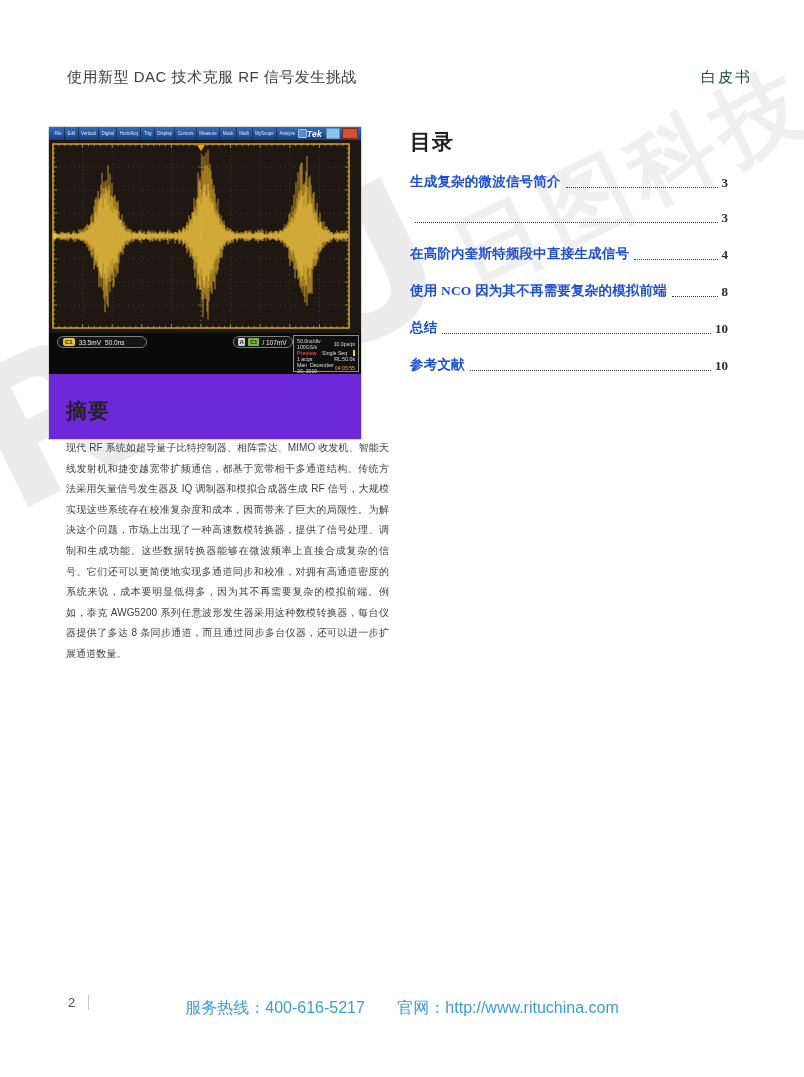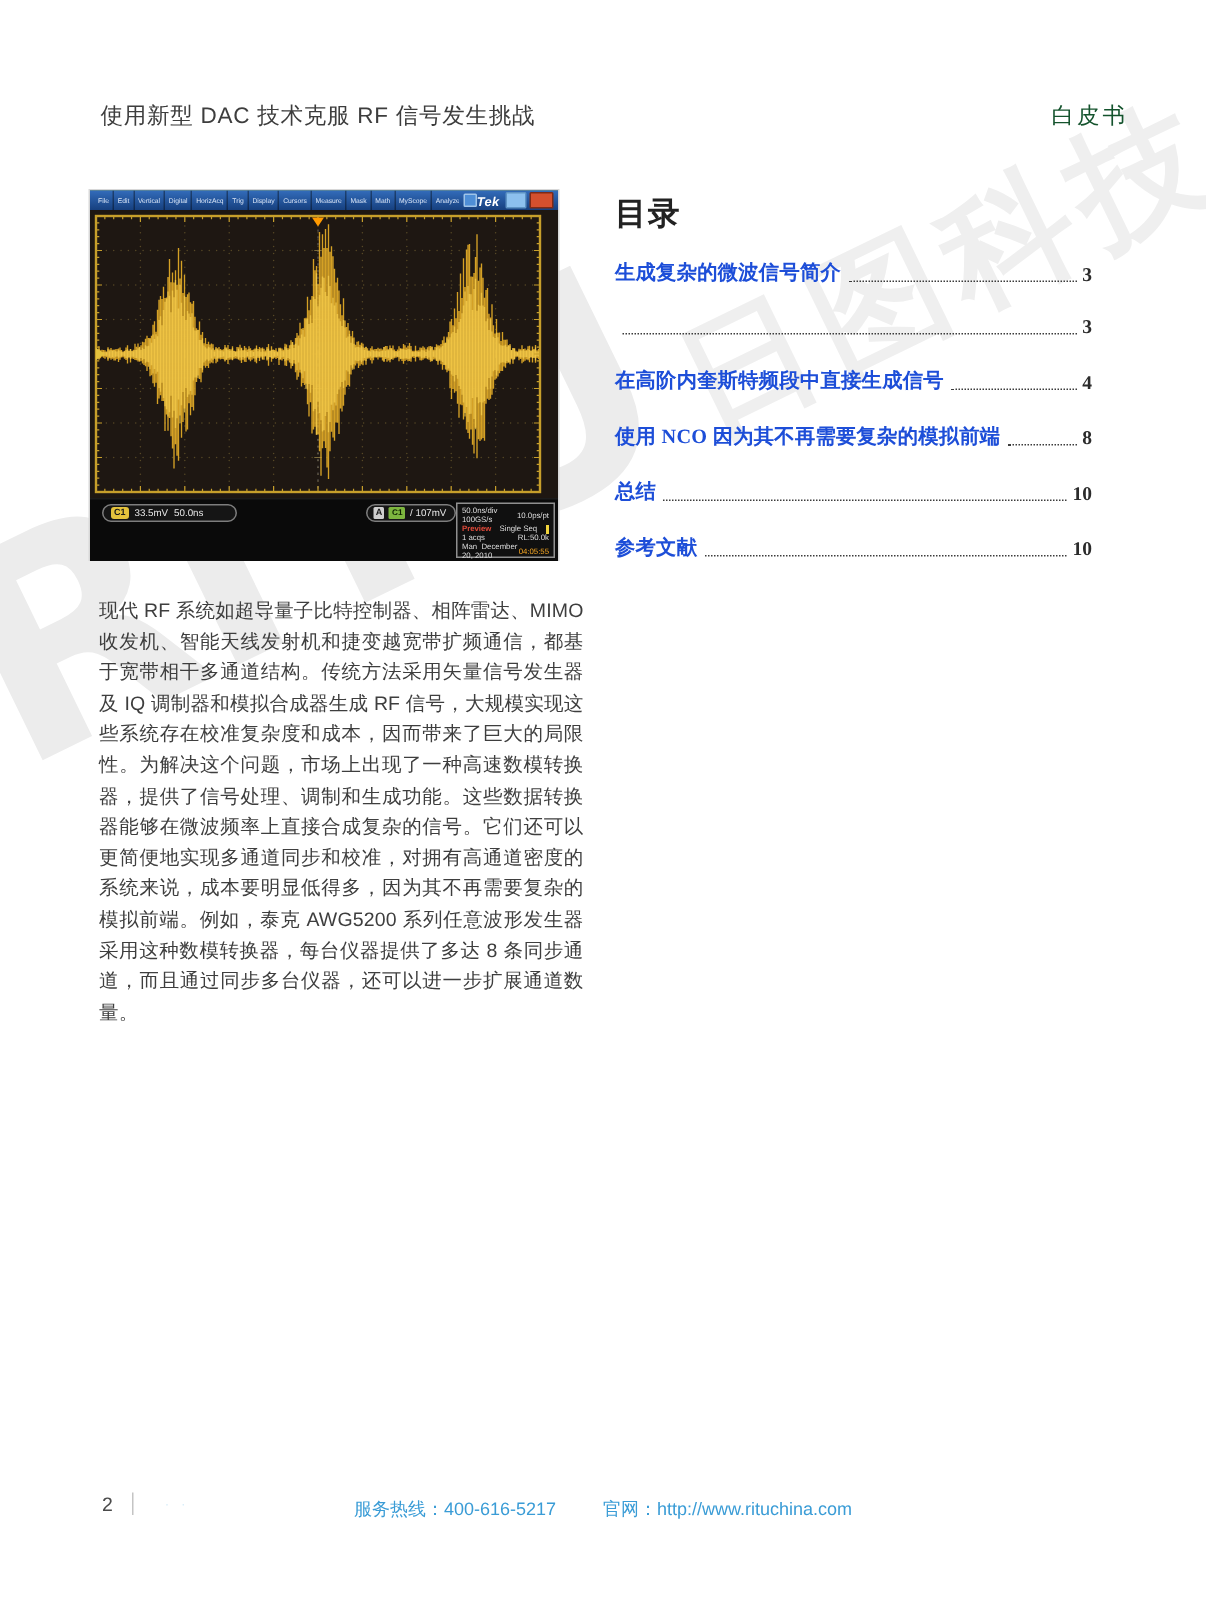--- a/index.html
+++ b/index.html
@@ -15,22 +15,22 @@
            font-family:"DejaVu Sans",sans-serif;}
   .wm-cn{font-size:88px;font-weight:700;color:#efefef;letter-spacing:8px;margin-left:20px;}
 
   
   .header{position:absolute;left:67px;right:52px;top:68px;display:flex;
           justify-content:space-between;align-items:baseline;z-index:2;}
   .doc-title{font-size:15px;font-weight:400;color:#3d3d3d;letter-spacing:.5px;}
   .doc-badge{font-size:15px;color:#14532d;letter-spacing:2px;}
 
   
-  .scope{position:absolute;left:60px;top:127px;width:312px;height:246px;z-index:2;
-         background:#14532d;box-shadow:0 0 0 1px #d8d8d8;}
+  .scope{position:absolute;left:49px;top:127px;width:312px;height:312px;z-index:2;
+         background:#6d28d9;box-shadow:0 0 0 1px #d8d8d8;}
   .scope-menubar{height:13px;background:linear-gradient(#336cba,#16407f);display:flex;
                  align-items:center;padding:0 3px;overflow:hidden;}
   .menu-items{display:flex;align-items:center;overflow:hidden;}
   .menu-item{color:#d9e5f7;font-size:4.5px;line-height:13px;padding:0 2.4px;
              border-right:1px solid rgba(0,0,0,.38);white-space:nowrap;}
   .menu-btn-square{width:7px;height:7px;background:#4e8ed6;border:1px solid #9fc4e8;
                    margin-left:3px;flex:none;border-radius:1px;}
   .scope-brand{margin-left:auto;color:#fff;font-size:8.5px;font-weight:bold;
                font-style:italic;letter-spacing:.3px;padding-right:4px;}
   .win-btn{flex:none;height:9px;border-radius:1px;}
@@ -63,30 +63,30 @@
   .toc{position:absolute;left:410px;top:128px;width:318px;z-index:2;font-family:Liberation Serif, serif;}
   .toc-heading{font-size:21px;font-weight:700;color:#222;margin-bottom:17px;letter-spacing:1px;}
   .toc-row{display:flex;align-items:flex-end;margin-bottom:19px;}
   .toc-label{font-size:13.5px;font-weight:600;color:#1d4ed8;white-space:nowrap;letter-spacing:.2px;}
   .toc-dots{flex:1;margin:0 4px 0 5px;border-bottom:1.7px dotted #3c3c3c;transform:translateY(-3px);}
   .toc-page{font-size:13px;font-weight:600;color:#2b2b2b;}
 
   
   .abstract{position:absolute;left:66px;top:397px;width:323px;z-index:2;}
   .section-heading{font-size:21px;font-weight:700;color:#222;margin-bottom:13px;letter-spacing:1px;}
-  .paras p{margin:0 0 11px 0;font-size:13px;line-height:20.6px;color:#3e3e3e;
+  .paras p{margin:0 0 11px 0;font-size:10px;line-height:20.6px;color:#3e3e3e;
            text-align:justify;letter-spacing:.1px;}
 
   
   .footer{position:absolute;left:0;right:0;top:995px;height:24px;z-index:2;}
   .pageno{position:absolute;left:68px;top:0;font-size:13px;color:#4a4a4a;}
   .footer-sep{position:absolute;left:88px;top:0;width:1px;height:15px;background:#c4c4c4;}
   .footer-faint{position:absolute;left:110px;top:3px;font-size:8px;color:#9ed3ef;opacity:.45;
                 letter-spacing:3px;}
-  .footer-center{position:absolute;left:0;right:0;top:3px;text-align:center;font-size:12px;
+  .footer-center{position:absolute;left:0;right:0;top:3px;text-align:center;font-size:16px;
                  color:#3a9cd6;}
   .footer-center span{margin:0 14px;}
 </style>
 </head>
 <body>
 
 <div class="page">
 
   <div class="watermark">
     <span class="wm-logo">RiTU</span><span class="wm-cn">日图科技</span>
@@ -194,20 +194,21 @@
         </div>
         <div class="toc-row">
           <span class="toc-label">参考文献</span>
           <span class="toc-dots"></span>
           <span class="toc-page">10</span>
         </div>
       </div>
   </div>
 
   <div class="abstract">
+    <div class="section-heading">摘要</div>
     <div class="paras" id="abstract-paras">
         <p>现代 RF 系统如超导量子比特控制器、相阵雷达、MIMO 收发机、智能天线发射机和捷变越宽带扩频通信，都基于宽带相干多通道结构。传统方法采用矢量信号发生器及 IQ 调制器和模拟合成器生成 RF 信号，大规模实现这些系统存在校准复杂度和成本，因而带来了巨大的局限性。为解决这个问题，市场上出现了一种高速数模转换器，提供了信号处理、调制和生成功能。这些数据转换器能够在微波频率上直接合成复杂的信号。它们还可以更简便地实现多通道同步和校准，对拥有高通道密度的系统来说，成本要明显低得多，因为其不再需要复杂的模拟前端。例如，泰克 AWG5200 系列任意波形发生器采用这种数模转换器，每台仪器提供了多达 8 条同步通道，而且通过同步多台仪器，还可以进一步扩展通道数量。</p>
       </div>
   </div>
 
   <div class="footer">
     <span class="pageno">2</span>
     <span class="footer-sep"></span>
     <span class="footer-faint">· ·</span>
     <div class="footer-center">

